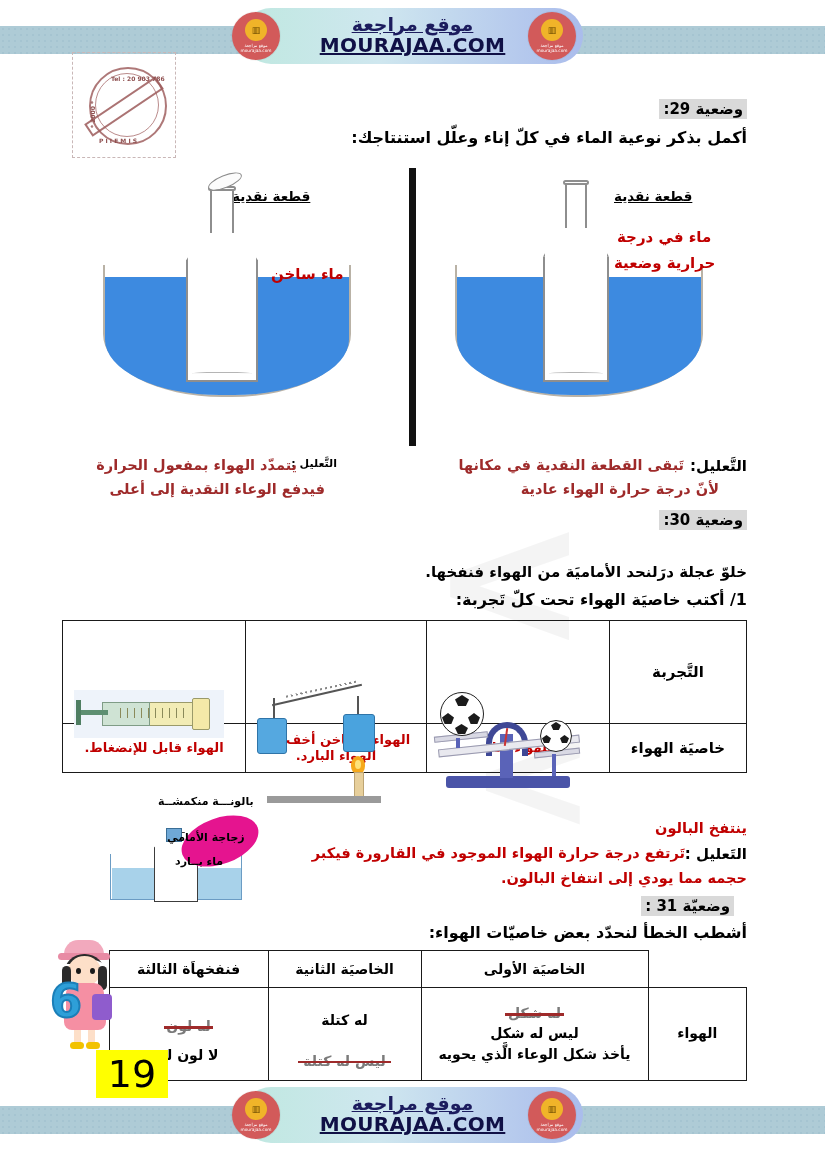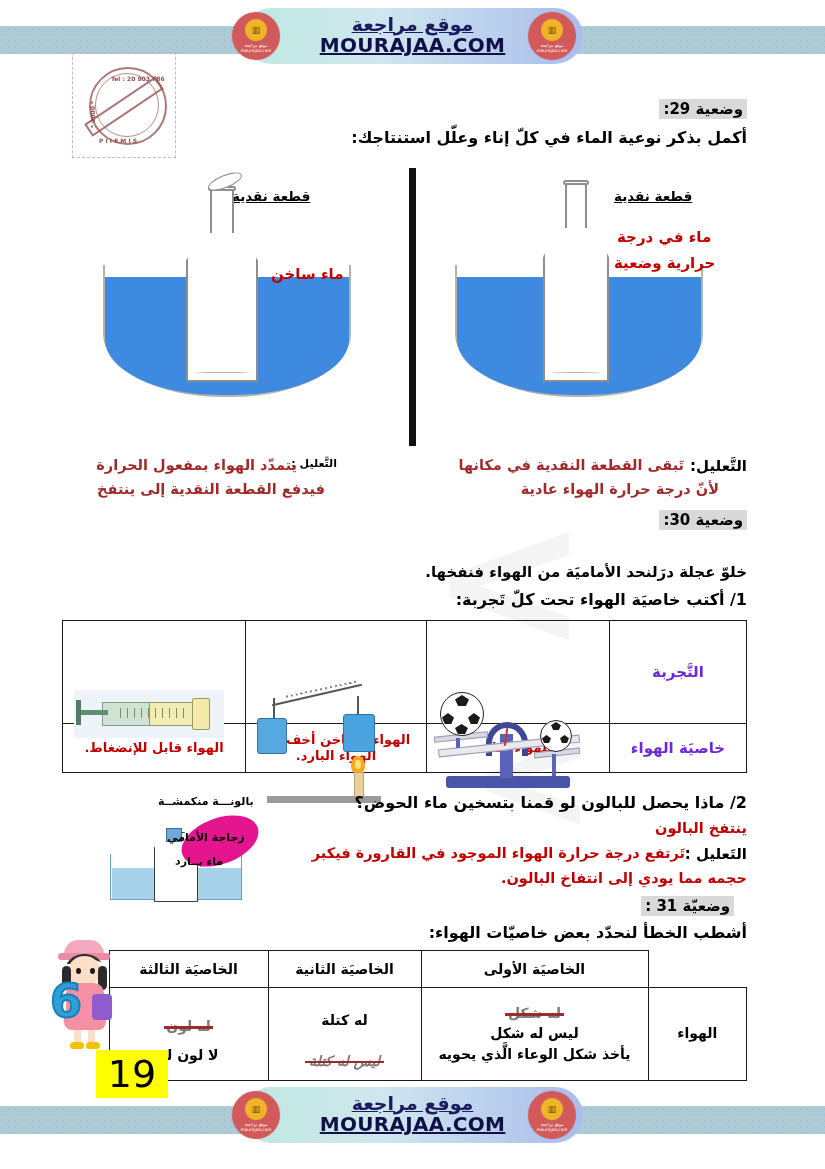--- a/index.html
+++ b/index.html
@@ -73,21 +73,21 @@
     border-top:1.5px solid #b5b5b5;border-radius:40%;}
   .coin{position:absolute;width:34px;height:11px;border:1.5px solid #8c8c8c;border-radius:50%;
     background:#fcfcfc;z-index:5;}
 
   .lbl{position:absolute;font-size:13.5px;font-weight:bold;white-space:nowrap;}
   .lbl-u{text-decoration:underline;}
 
   
   table.exp, table.props{position:absolute;border-collapse:collapse;table-layout:fixed;}
   table.exp td, table.props td{border:1.6px solid #1a1a1a;text-align:center;vertical-align:middle;}
-  .cell-hd{font-size:15px;font-weight:bold;color:#6d28d9;}
+  .cell-hd{font-size:15px;font-weight:bold;color:#000000;}
   .cell-red{font-size:13px;font-weight:bold;color:#c00000;line-height:1.2;padding:3px 2px;}
   .props .pr-hd{font-size:14px;font-weight:bold;padding:4px 2px;}
   .props .pr-cell{font-size:14px;font-weight:bold;padding:4px 2px;line-height:1.45;}
   .strike{position:relative;display:inline-block;}
   .strike::after{content:"";position:absolute;left:-6%;right:-6%;top:50%;height:2.5px;background:#9e2a2a;}
   .faded{color:#7b7b7b;}
 
   
   .illus{position:relative;width:100%;height:100%;}
   .syr-bg{position:absolute;left:10px;top:18px;width:150px;height:48px;background:#eef3fa;}
@@ -240,21 +240,21 @@
       <div class="lip"></div>
     </div>
     <span class="lbl lbl-u" style="left:614px;top:188px;">قطعة نقدية</span>
     <span class="lbl red" style="left:617px;top:228px;font-size:15px;">ماء في درجة</span>
     <span class="lbl red" style="left:614px;top:254px;font-size:15px;">حرارية وضعية</span>
   </div>
 
   <div>
     <span class="body-line" style="right:488px;top:457px;font-size:11px;">التَّعليل :</span>
     <span class="body-line darkred" style="right:528px;top:457px;">يتمدّد الهواء بمفعول الحرارة</span>
-    <span class="body-line darkred" style="right:500px;top:481px;">فيدفع القطعة النقدية إلى ينتفخ</span>
+    <span class="body-line darkred" style="right:500px;top:481px;">فيدفع الوعاء النقدية إلى أعلى</span>
   </div>
   <div>
     <span class="body-line" style="right:78px;top:457px;font-size:15px;">التَّعليل:</span>
     <span class="body-line darkred" style="right:141px;top:457px;">تَبقى القطعة النقدية في مكانها</span>
     <span class="body-line darkred" style="right:106px;top:481px;">لأنّ درجة حرارة الهواء عادية</span>
   </div>
 
   <div class="sit-label" style="right:78px;top:510px;">وضعية 30:</div>
   <div class="q-line" style="right:78px;top:563px;font-size:15px;">خلوّ عجلة درَلنحد الأماميَة من الهواء فنفخها.</div>
   <div class="q-line" style="right:78px;top:590px;">1/ أكتب خاصيَة الهواء تحت كلّ تَجربة:</div>
@@ -315,21 +315,20 @@
     </tr>
     <tr>
       <td style="height:46px;" class="cell-hd">خاصيَة الهواء</td>
       <td class="cell-red">للهواء كتلة</td>
       <td class="cell-red">الهواء الساخن أخف من الهواء البارد.</td>
       <td class="cell-red">الهواء قابل للإنضغاط.</td>
     </tr>
   </tbody>
     </table>
 
-  <div class="q-line" style="right:78px;top:793px;">2/ ماذا يحصل للبالون لو قمنا بتسخين ماء الحوض؟</div>
   <div class="q-line red" style="right:78px;top:820px;font-size:14.5px;">ينتفخ البالون</div>
   <div>
     <span class="body-line" style="right:78px;top:845px;font-size:15px;">التَعليل :</span>
     <span class="body-line red" style="right:140px;top:845px;">تَرتفع درجة حرارة الهواء الموجود في القارورة فيكبر</span>
     <span class="body-line red" style="right:78px;top:870px;">حجمه مما يودي إلى انتفاخ البالون.</span>
   </div>
 
   <div class="bl-wrap">
     <div class="bl-tank"></div>
     <div class="bl-water-l"></div>
@@ -344,32 +343,32 @@
 
   <div class="sit-label" style="right:91px;top:896px;">وضعيّة 31 :</div>
   <div class="q-line" style="right:78px;top:923px;">أشطب الخطأ لنحدّد بعض خاصيّات الهواء:</div>
 
   <table class="props" style="right:78px;top:950px;width:620px;">
     <tbody>
         <tr>
       <td style="width:96px;height:34px;border-top:none;border-right:none;background:#fff;"></td>
       <td class="pr-hd" style="width:222px;">الخاصيَة الأولى</td>
       <td class="pr-hd" style="width:148px;">الخاصيَة الثانية</td>
-      <td class="pr-hd" style="width:154px;">الخاصيَة الثالثة</td>
+      <td class="pr-hd" style="width:154px;">فنفخهاَة الثالثة</td>
     </tr>
     <tr>
       <td class="pr-cell" style="height:84px;">الهواء</td>
       <td class="pr-cell">
         <div><span class="strike faded">له شكل</span></div>
         <div><span>ليس له شكل</span></div>
         <div><span>يأخذ شكل الوعاء الَّذي يحويه</span></div>
       </td>
       <td class="pr-cell">
         <div style="margin-top:14px;"><span>له كتلة</span></div>
-        <div style="margin-top:20px;font-style:italic;"><span class="strike faded">ليس له كتلة</span></div>
+        <div style="margin-top:20px;"><span class="strike faded">ليس له كتلة</span></div>
       </td>
       <td class="pr-cell">
         <div style="margin-top:14px;"><span class="strike faded">له لون</span></div>
         <div style="margin-top:8px;"><span>لا لون له</span></div>
       </td>
     </tr>
   </tbody>
     </table>
 
   <div class="girl">

